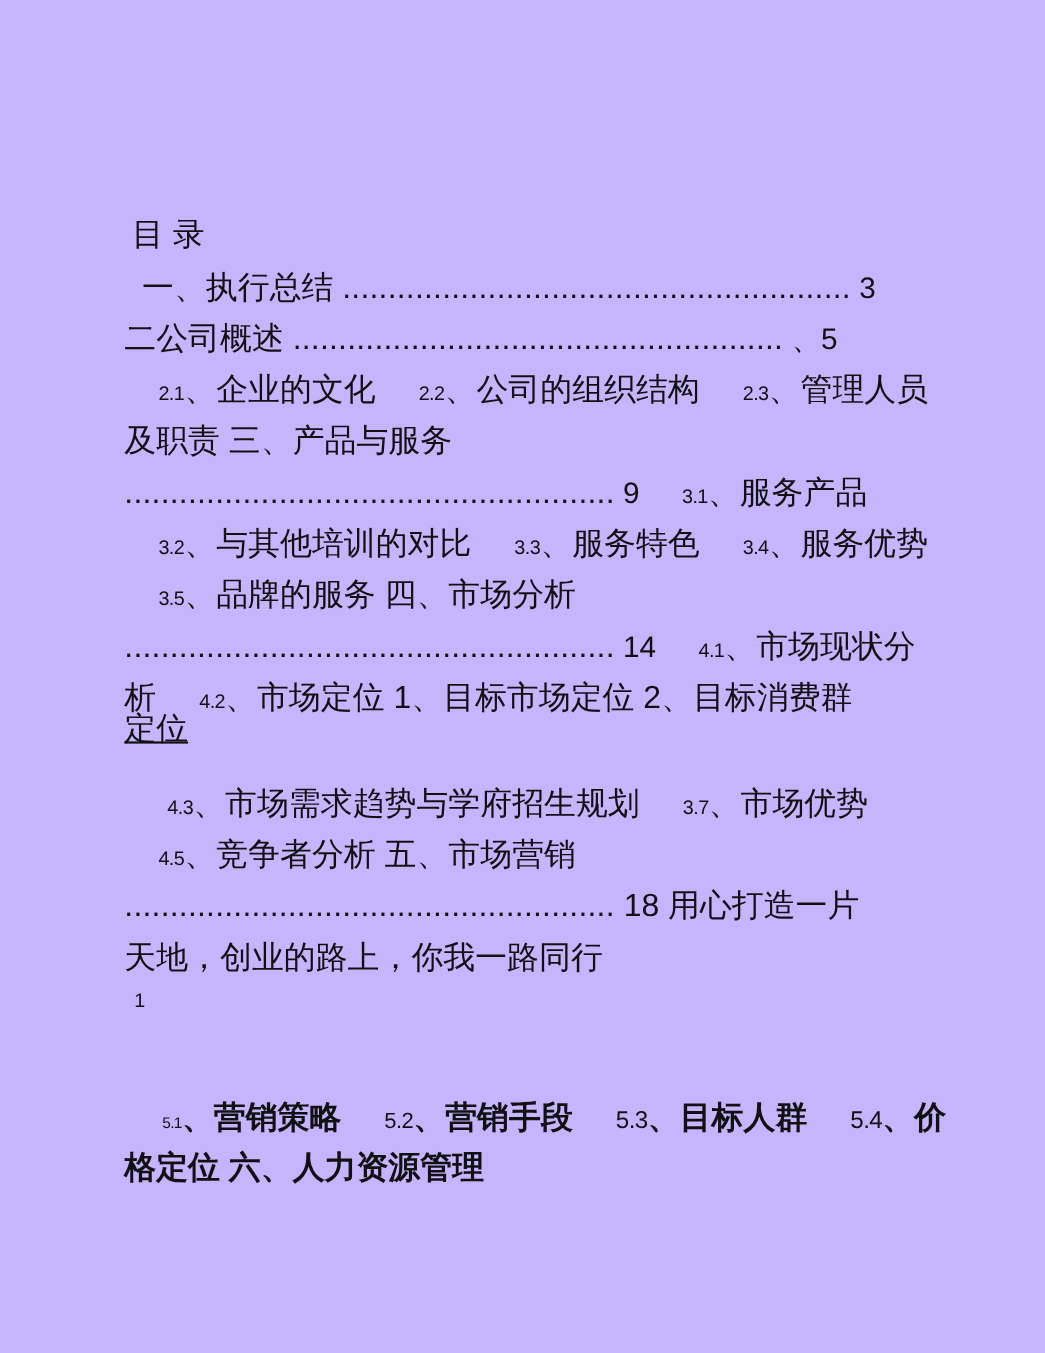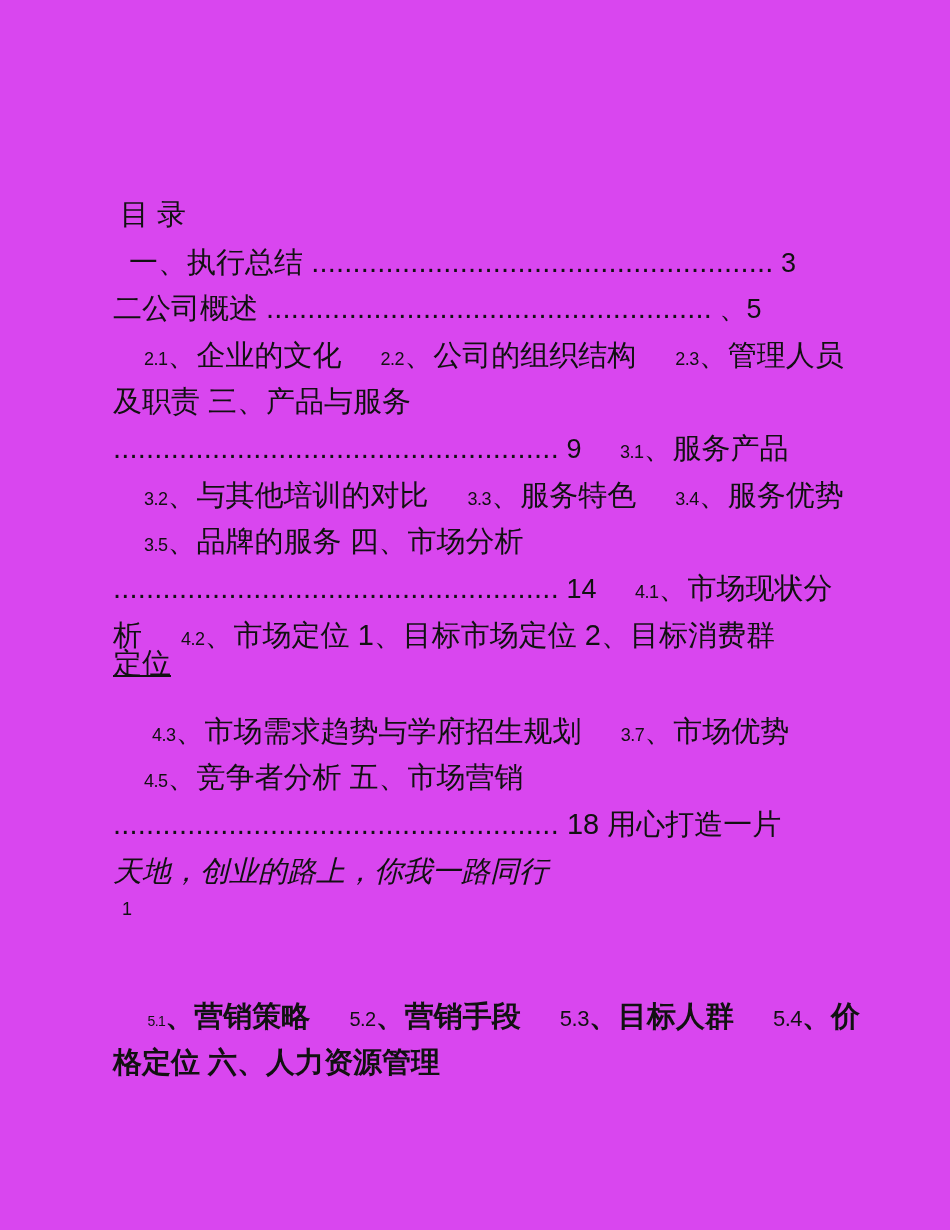--- a/index.html
+++ b/index.html
@@ -14,21 +14,21 @@
     overflow: hidden;
     font-family: "Liberation Sans", "DejaVu Sans", sans-serif;
     color: #111111;
   }
   .page {
     position: absolute;
     left: 0;
     top: 0;
     width: 950px;
     height: 1230px;
-    background: #d946ef;
+    background: #c4b5fd;
   }
   .line {
     position: absolute;
     left: 113px;
     white-space: nowrap;
     font-size: 29px;
     line-height: 36px;
     height: 36px;
     color: #111111;
   }
@@ -107,21 +107,21 @@
   </div>
 
   <div class="line" style="top:759px;">
     <span class="num">4.5</span><span>、竞争者分析 五、市场营销</span>
   </div>
 
   <div class="line" style="top:806px;">
     <span class="dots">......................................................</span><span style="white-space:pre;"> 18 用心打造一片</span>
   </div>
 
-  <div class="line" style="top:853px;font-style:italic;">
+  <div class="line" style="top:853px;">
     <span>天地，创业的路上，你我一路同行</span>
   </div>
 
   <div class="footer-num">1</div>
 
   <div class="line bold" style="top:998px;">
     <span class="num" style="font-weight:normal; font-size:14px; white-space:pre;"> 5.1</span><span>、营销策略 </span><span class="num" style="font-weight:normal; font-size:20px;">5.2</span><span>、营销手段 </span><span class="num" style="font-weight:normal; font-size:22px;">5.3</span><span>、目标人群 </span><span class="num" style="font-weight:normal; font-size:22px;">5.4</span><span>、价</span>
   </div>
 
   <div class="line bold" style="top:1044px;">

